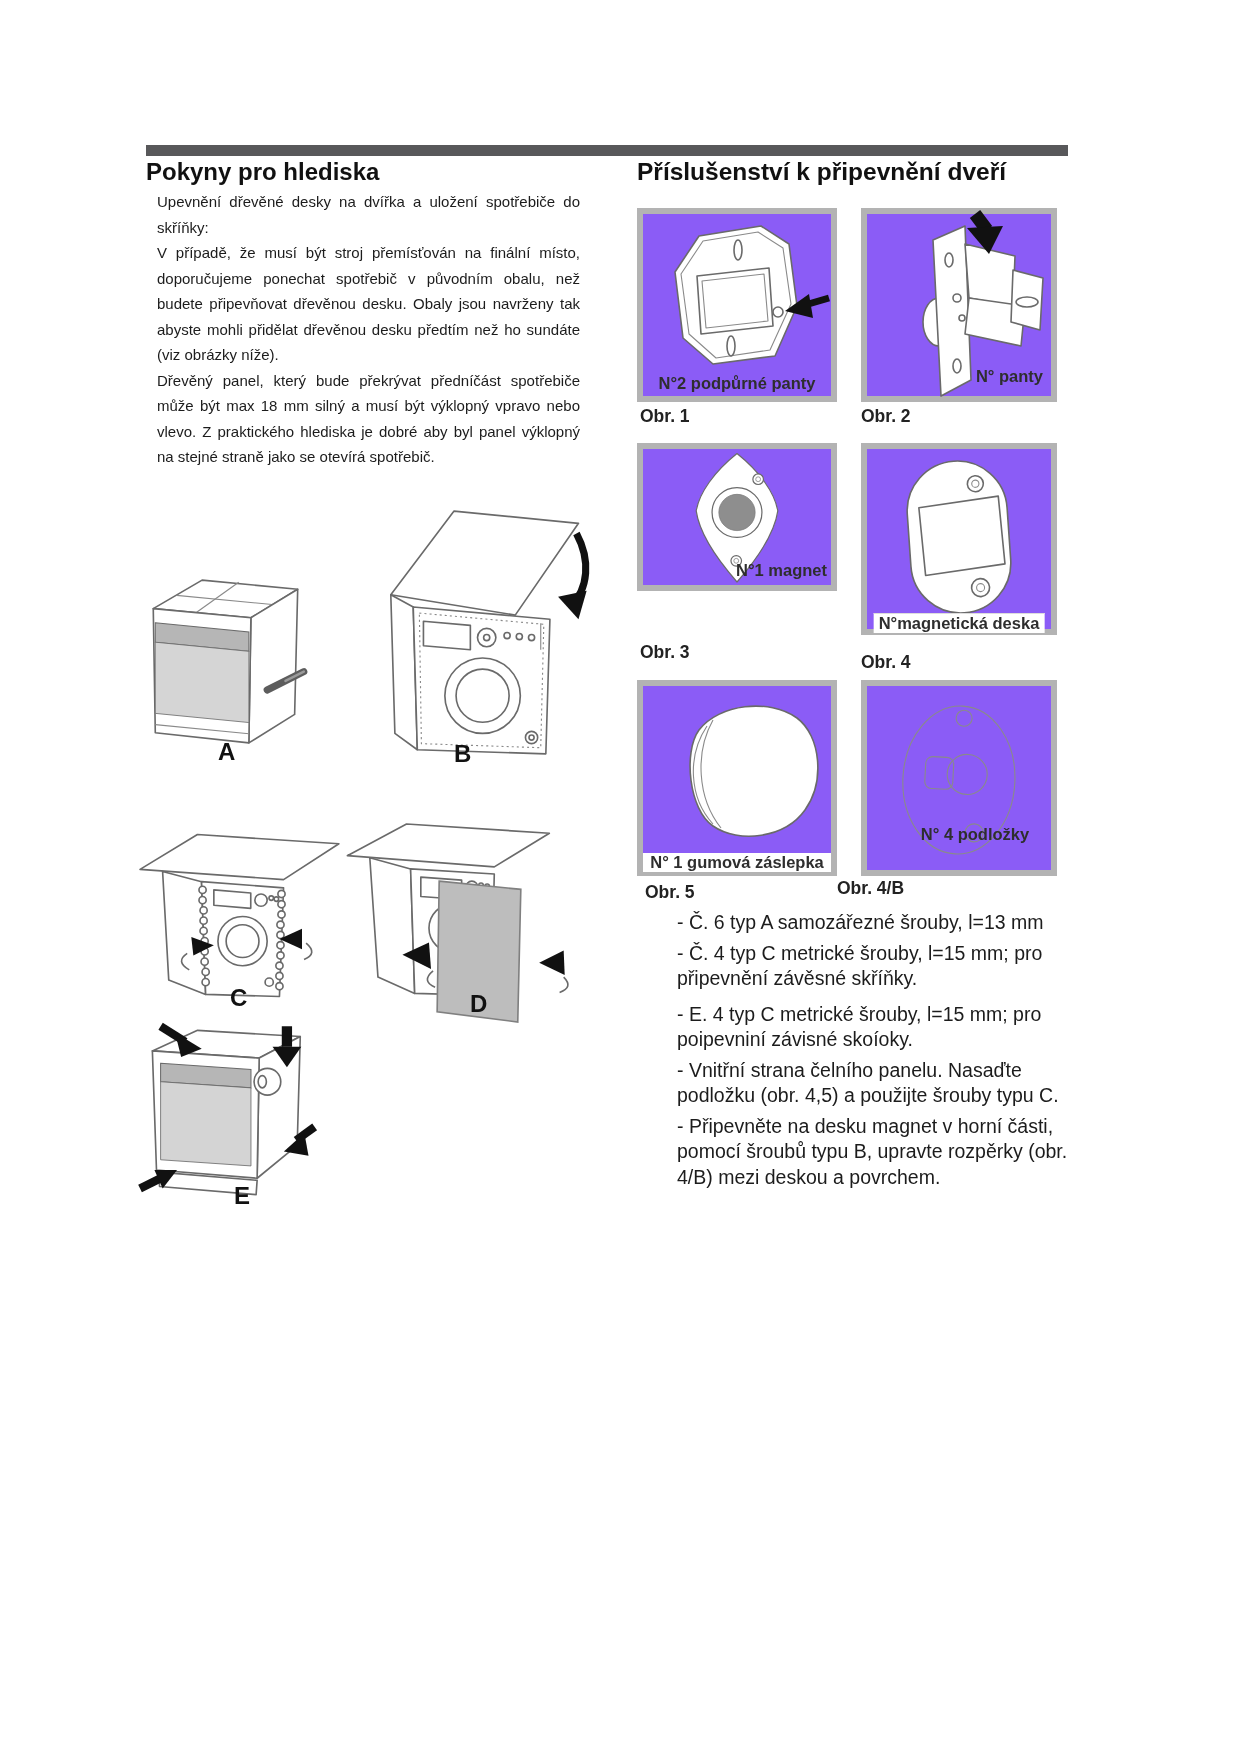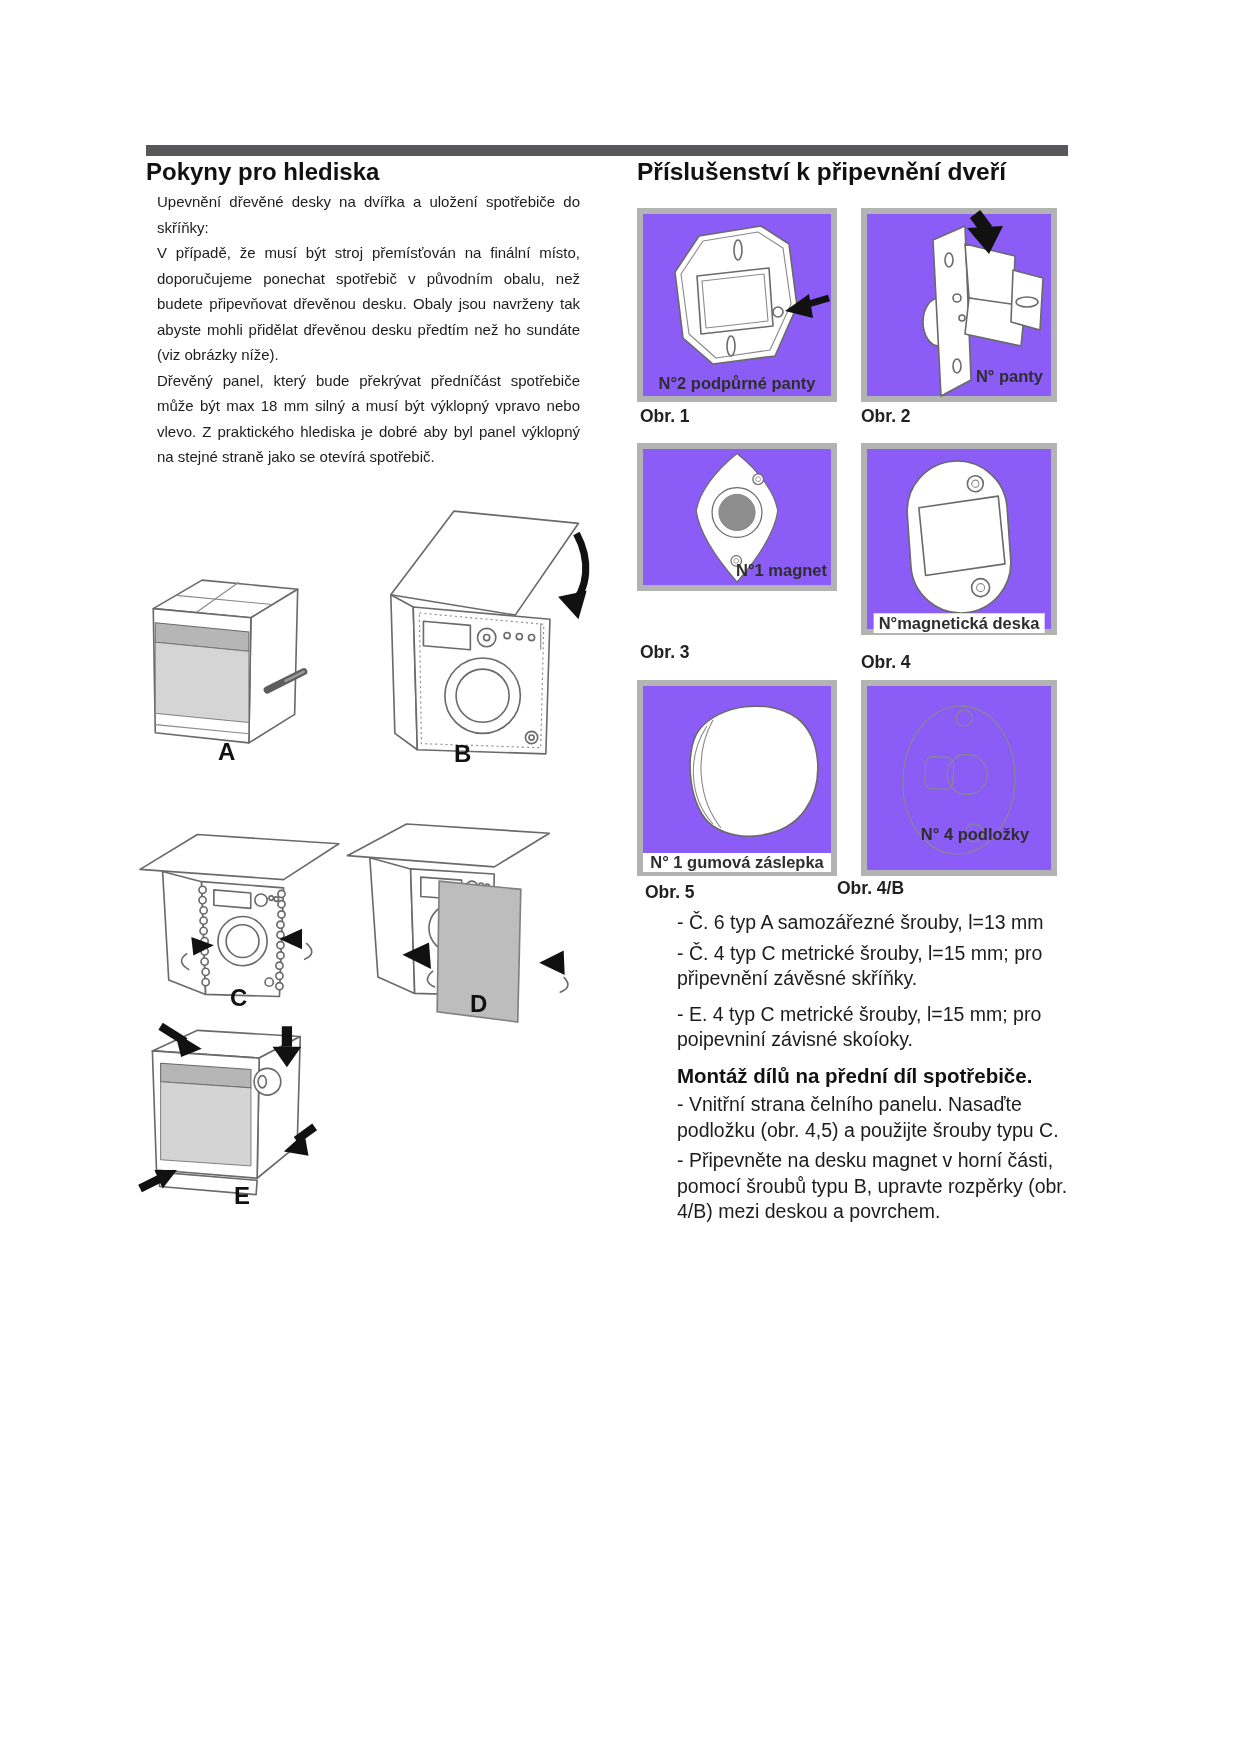--- a/index.html
+++ b/index.html
@@ -291,19 +291,18 @@
     </div>
     <div class="obr-row" style="top:730px;">
       <span class="obr1" style="left:8px;">Obr. 5</span>
       <span class="obr2" style="left:200px;top:-4px;">Obr. 4/B</span>
     </div>
 
     <div class="rtext">
       <p>- Č. 6 typ A samozářezné šrouby, l=13 mm</p>
       <p>- Č. 4 typ C metrické šrouby, l=15 mm; pro připevnění závěsné skříňky.</p>
       <p class="gap">- E. 4 typ C metrické šrouby, l=15 mm; pro poipevniní závisné skoíoky.</p>
-      <p class="subhead">Montáž dílů na přední díl spotřebiče.</p>
       <p>- Vnitřní strana čelního panelu. Nasaďte podložku (obr. 4,5) a použijte šrouby typu C.</p>
       <p>- Připevněte na desku magnet v horní části, pomocí šroubů typu B, upravte rozpěrky (obr. 4/B) mezi deskou a povrchem.</p>
     </div>
   </div>
 
 </div>
 
 </body></html>

